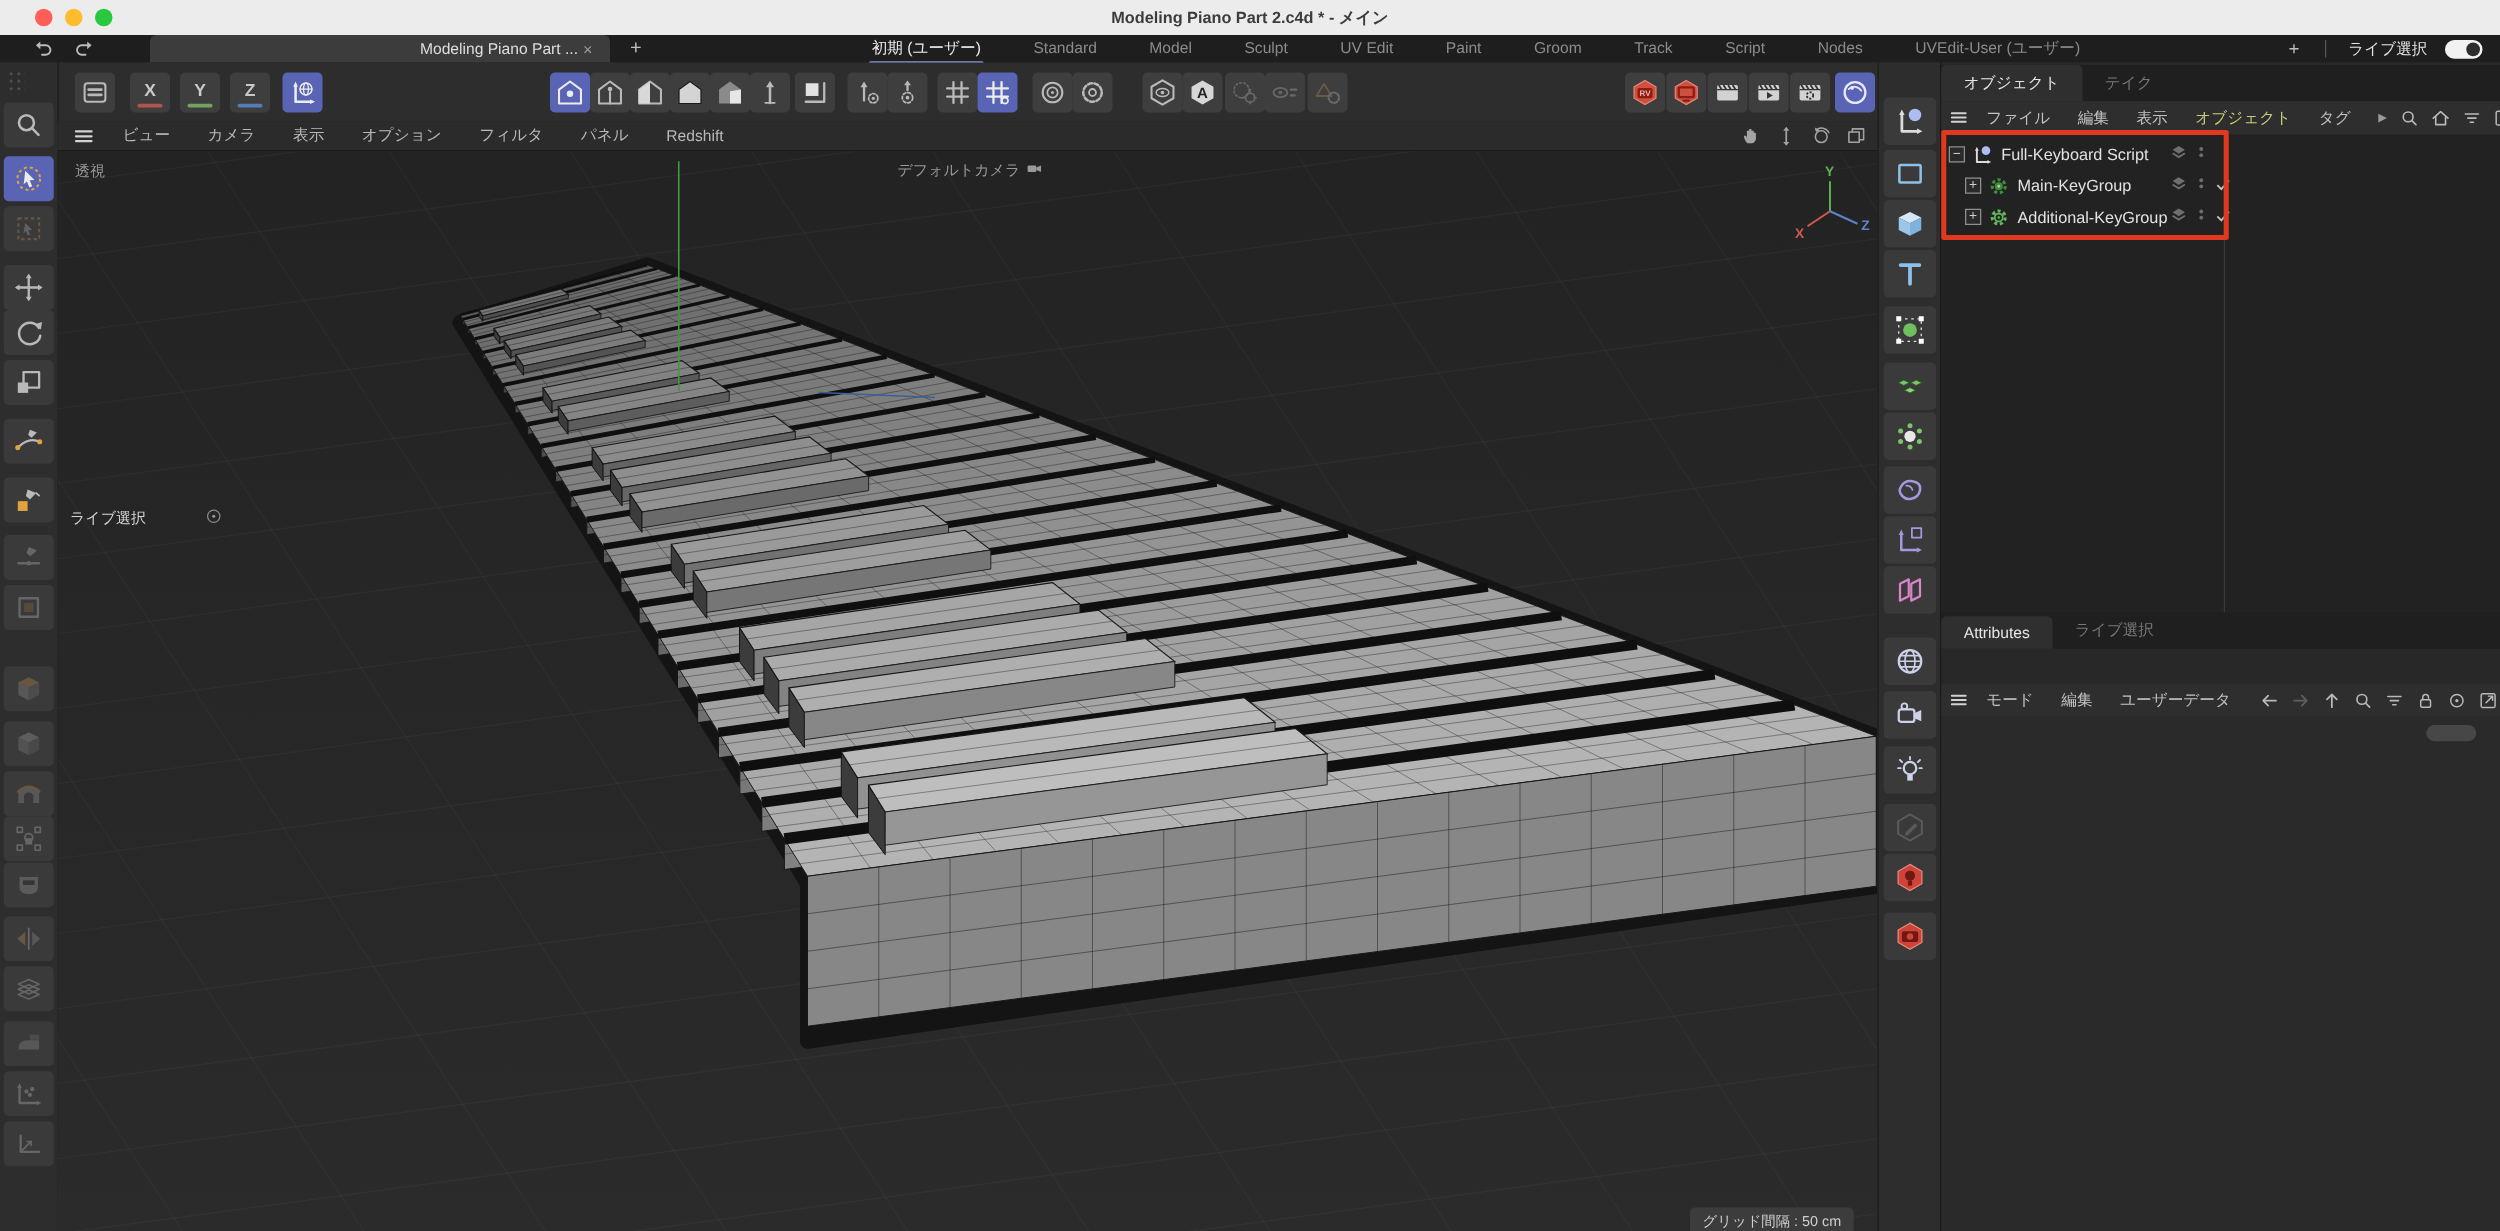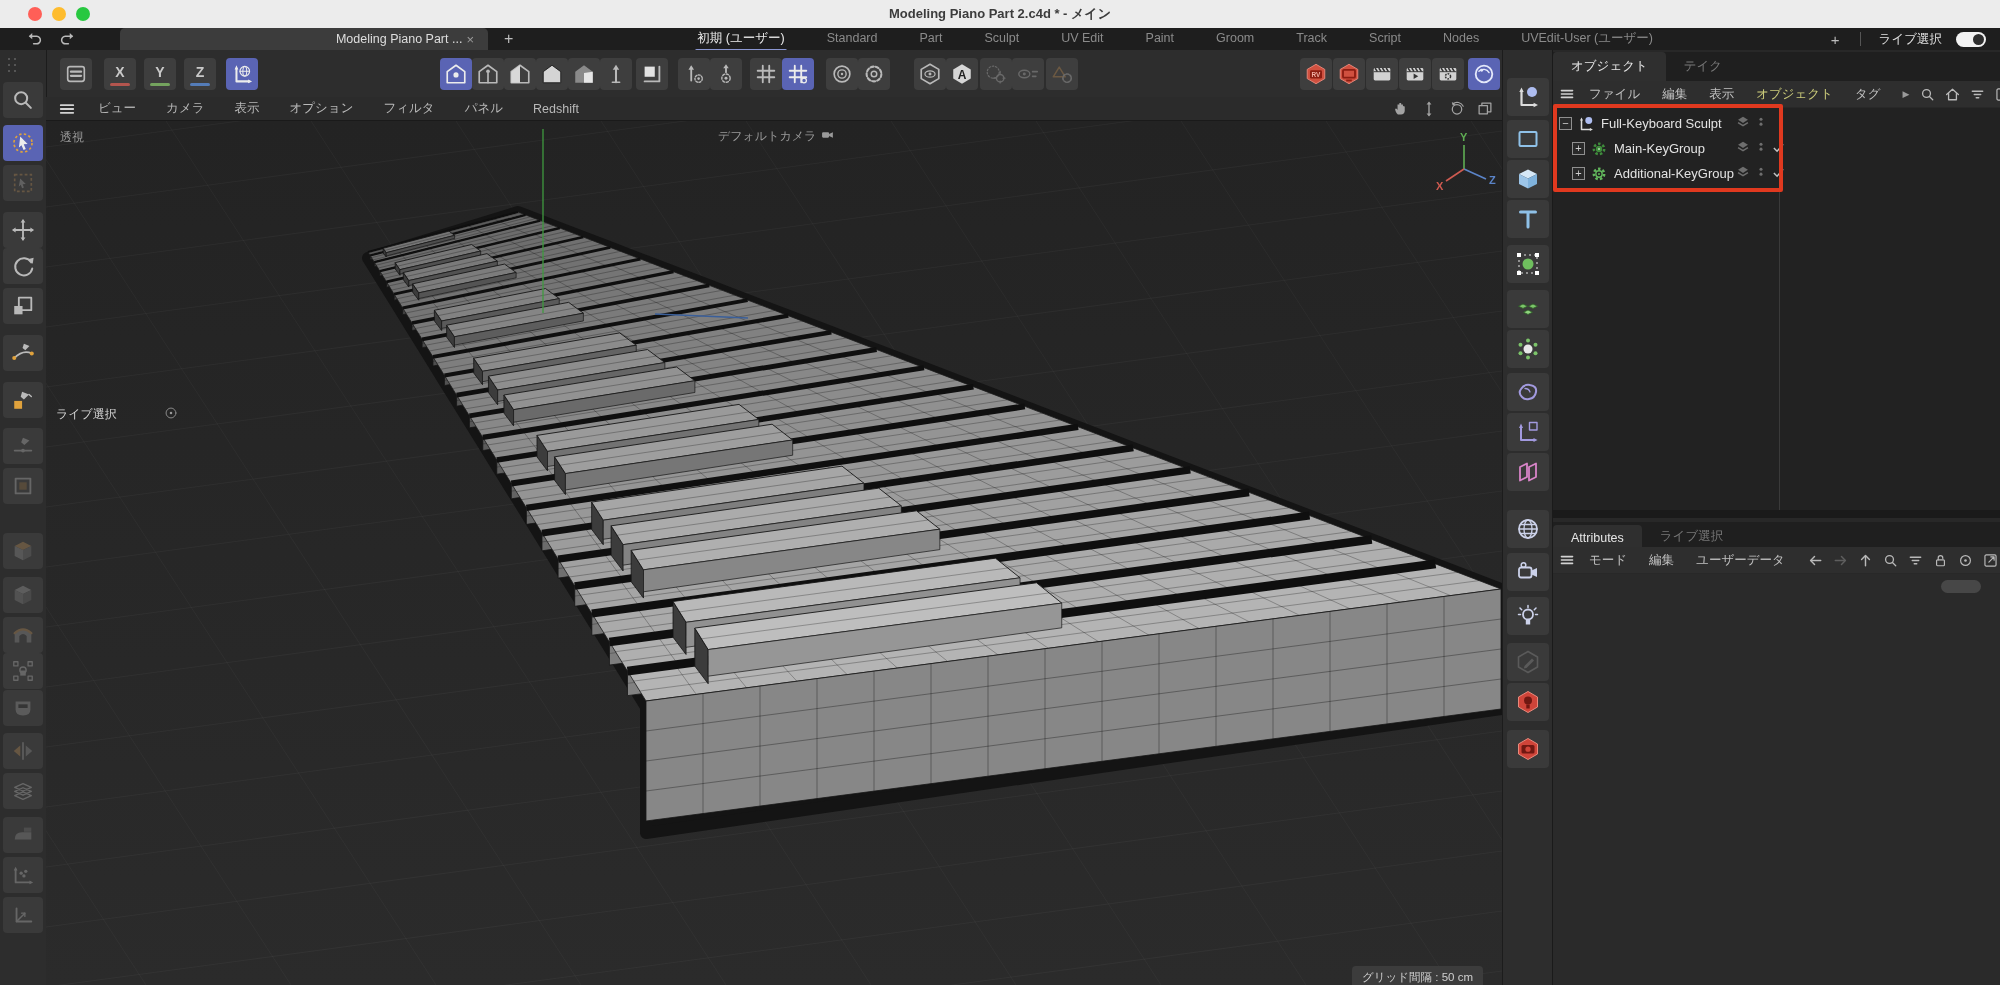--- a/index.html
+++ b/index.html
@@ -121,21 +121,21 @@
         </svg>
       </span>
     <div class="doctab">
       <span class="lbl">Modeling Piano Part ...</span>
       <span class="x">×</span>
     </div>
     <span class="addtab">+</span>
     <div class="layouts" id="layoutTabs">
         <span class="ltab active">初期 (ユーザー)</span>
         <span class="ltab">Standard</span>
-        <span class="ltab">Part</span>
+        <span class="ltab">Model</span>
         <span class="ltab">Sculpt</span>
         <span class="ltab">UV Edit</span>
         <span class="ltab">Paint</span>
         <span class="ltab">Groom</span>
         <span class="ltab">Track</span>
         <span class="ltab">Script</span>
         <span class="ltab">Nodes</span>
         <span class="ltab">UVEdit-User (ユーザー)</span>
       </div>
     <div class="rightcluster">
@@ -1051,21 +1051,21 @@
     <div class="omtree" id="omTree">
         <div class="trow" style="top: 3px; padding-left: 6px;">
           <span class="exp">−</span>
           <span class="oicon">
             <svg width="18" height="18" viewBox="0 0 26 26" xmlns="http://www.w3.org/2000/svg">
               <path d="M6.5 21 V7.5 M6.5 21 H19.5" stroke="#dcdcdc" stroke-width="2.2" stroke-linecap="round" stroke-linejoin="round" fill="none"></path>
               <path d="M6.5 3.5 L4.3 8 h4.4 Z M23 21 L18.6 18.8 v4.4 Z" fill="#dcdcdc"></path>
               <circle cx="17" cy="8" r="5" fill="#aebdf0"></circle>
             </svg>
           </span>
-          <span>Full-Keyboard Sculpt</span>
+          <span>Full-Keyboard Script</span>
           <span class="extras">
             <span><svg width="16" height="16" viewBox="0 0 26 26" xmlns="http://www.w3.org/2000/svg">
                 <path d="M13 4.5 L21 9.5 L13 14.5 L5 9.5 Z" fill="#6e6e6e"></path>
                 <path d="M5 14 L13 19 L21 14" stroke="#6e6e6e" stroke-width="2.4" fill="none"></path>
               </svg></span>
             <span><svg width="16" height="16" viewBox="0 0 26 26" xmlns="http://www.w3.org/2000/svg">
                 <circle cx="13" cy="8.5" r="2.5" fill="#6e6e6e"></circle>
                 <circle cx="13" cy="16.5" r="2.5" fill="#6e6e6e"></circle>
               </svg></span>
           </span>
@@ -1115,21 +1115,21 @@
               </svg></span>
             <span><svg width="15" height="15" viewBox="0 0 26 26" xmlns="http://www.w3.org/2000/svg">
                 <path d="M5 14 L10.5 19.5 L21 7.5" stroke="#c2c2c2" stroke-width="2.6" fill="none"></path>
               </svg></span>
           </span>
         </div>
       </div>
     <div class="colline"></div>
     <div class="annotation"></div>
     <div class="splitter"></div>
-    <div class="ptabs" id="attrTabs" style="top:472px">
+    <div class="ptabs" id="attrTabs" style="top:440px">
         <div class="ptab active">Attributes</div>
         <div class="ptab">ライブ選択</div>
       </div>
     <div class="pmenu" id="attrMenu" style="top:497px">
         <span class="burger">
           <svg width="16" height="16" viewBox="0 0 26 26" xmlns="http://www.w3.org/2000/svg">
             <path d="M4 7.5 H22 M4 13 H22 M4 18.5 H22" stroke="#d2d2d2" stroke-width="2.6" stroke-linecap="round" stroke-linejoin="round" fill="none"></path>
           </svg>
         </span>
         <span class="mi">モード</span>

